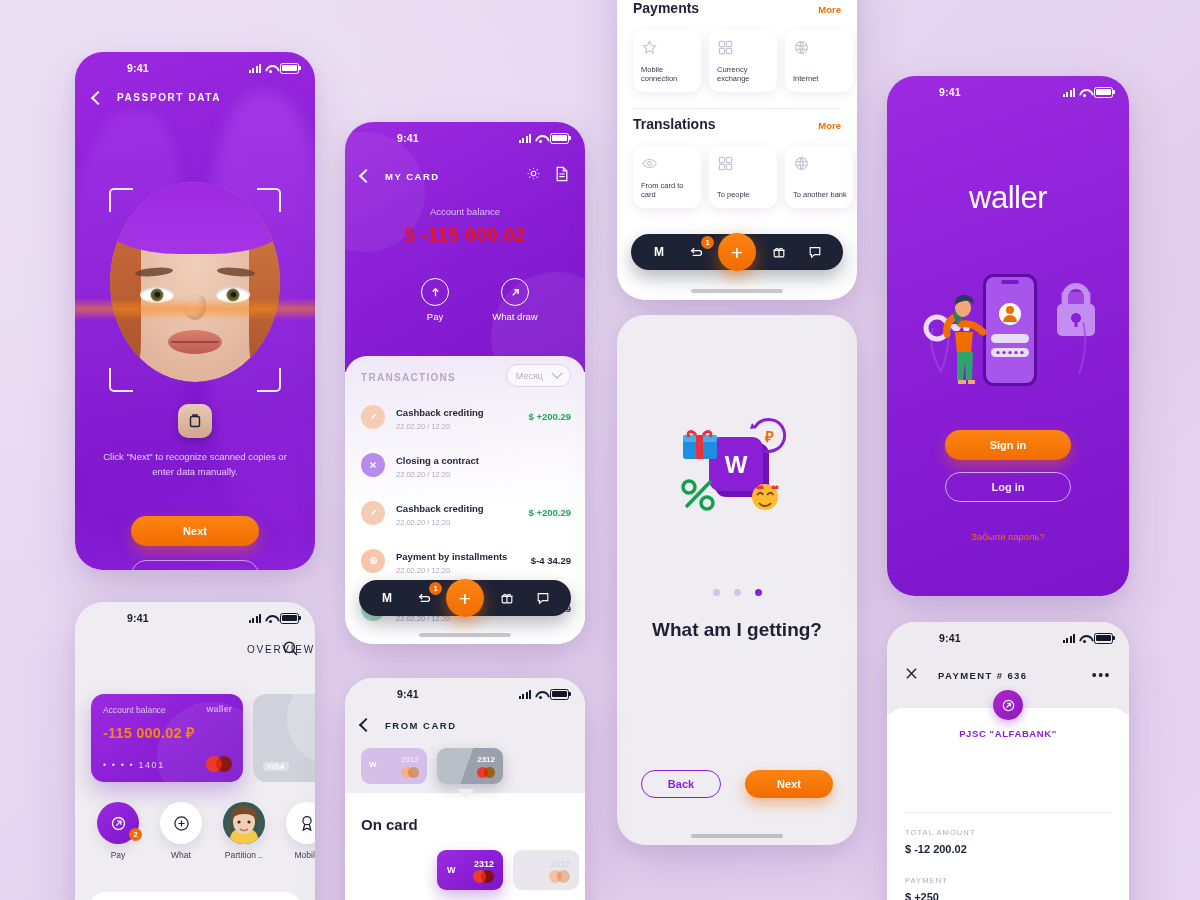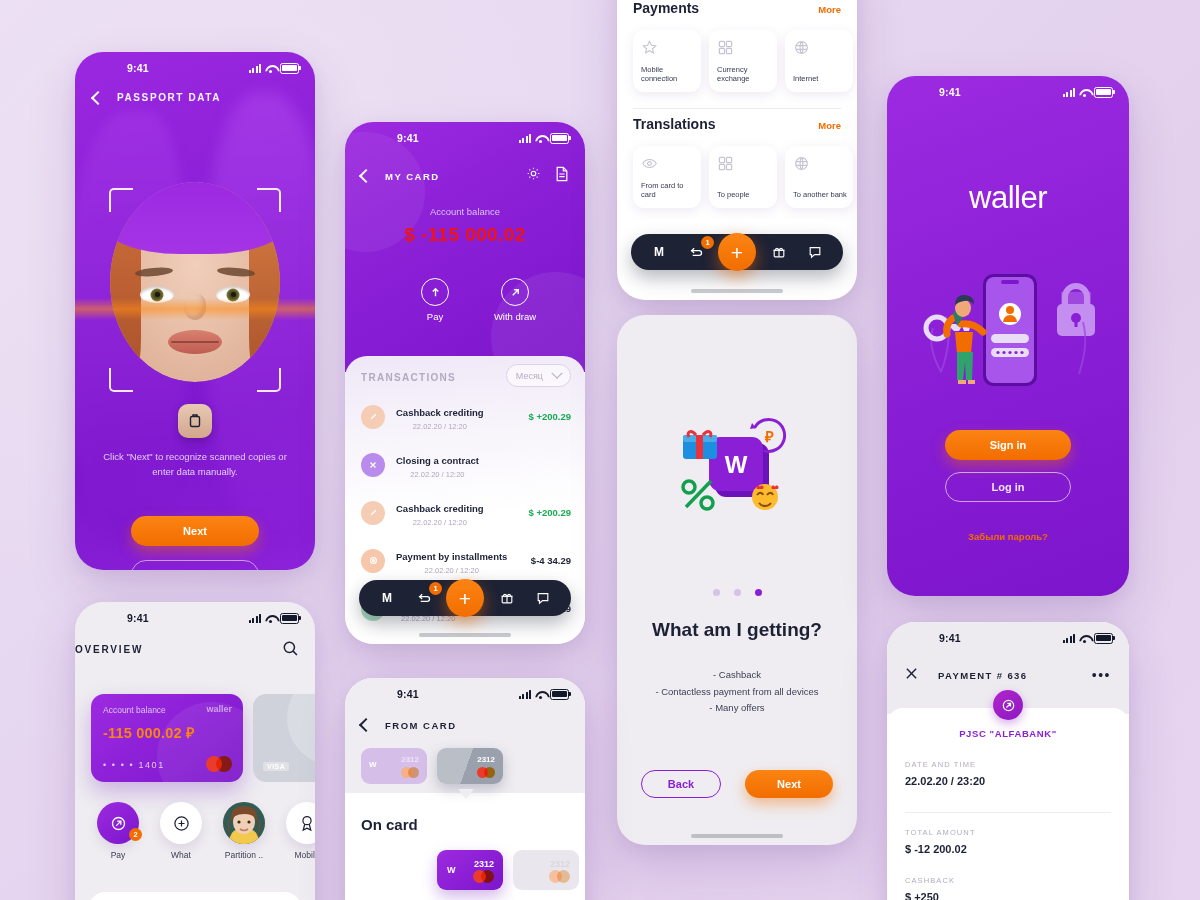--- a/index.html
+++ b/index.html
@@ -112,21 +112,21 @@
   #p2 .sheet{position:absolute;left:0;right:0;top:234px;bottom:0;border-radius:22px 22px 0 0;
      background:linear-gradient(175deg,#efe7f7 0%,#f6f2fa 22%,#fff 55%,#fff 100%);}
   #p2 .trHead{position:absolute;left:16px;top:16px;font-size:10px;letter-spacing:1.3px;color:#b4a8c4;font-weight:bold;}
   #p2 .sel{position:absolute;right:14px;top:8px;height:21px;border-radius:12px;border:1px solid #ddd2e8;
      display:flex;align-items:center;gap:10px;padding:0 9px;font-size:9px;color:#b6aac6;background:rgba(255,255,255,.6);}
   .chev-d{width:7px;height:7px;border-right:1.6px solid currentColor;border-bottom:1.6px solid currentColor;
      transform:rotate(45deg) translate(-2px,-2px);display:inline-block;}
   .tx{position:absolute;left:16px;right:14px;display:flex;align-items:center;gap:11px;}
   .tx .av{width:24px;height:24px;border-radius:50%;flex:0 0 24px;display:flex;align-items:center;justify-content:center;}
   .tx .nm{font-size:9.5px;font-weight:bold;color:#1c2136;line-height:1.25;}
-  .tx .dt{font-size:7.5px;color:#b0a5c0;margin-top:2px;text-align:center;}
+  .tx .dt{font-size:7.5px;color:#b0a5c0;margin-top:2px;}
   .tx .am{margin-left:auto;font-size:9.5px;font-weight:bold;white-space:nowrap;}
   .am.pos{color:#18a951}.am.neg{color:#1c2136}
   #p2 .nb{position:absolute;left:14px;right:14px;bottom:28px;height:36px;border-radius:19px;background:#1e2235;
      display:flex;align-items:center;justify-content:space-around;padding:0 10px;box-sizing:border-box;
      box-shadow:0 8px 18px rgba(20,24,43,.3);}
   .nb .it{color:#fff;position:relative;display:flex;align-items:center;justify-content:center;width:26px;height:26px;}
   .badge{position:absolute;top:-3px;right:-6px;min-width:13px;height:13px;border-radius:7px;background:#f26d00;
      color:#fff;font-size:7.5px;font-weight:bold;display:flex;align-items:center;justify-content:center;padding:0 3px;box-sizing:border-box;}
   .fab{width:38px;height:38px;border-radius:50%;background:linear-gradient(180deg,#fb8413,#f26d00);
      display:flex;align-items:center;justify-content:center;color:#fff;font-size:21px;font-weight:300;line-height:1;
@@ -156,26 +156,26 @@
   #p4 .ul{position:absolute;left:14px;right:14px;top:352px;text-align:center;font-size:9.5px;color:#3a3f55;line-height:1.75;}
   #p4 .bk{position:absolute;left:24px;top:455px;width:80px;height:28px;border:1.4px solid #8a1fd6;color:#8a1fd6;}
   #p4 .nx{position:absolute;right:24px;top:455px;width:88px;height:28px;}
 
   
   #p5{left:887px;top:76px;width:242px;height:520px;
       background:linear-gradient(160deg,#9c2ae0 0%,#8a1fd6 50%,#7c15cb 100%);}
   #p5 .logo{position:absolute;left:0;right:0;top:104px;text-align:center;color:#fff;font-size:31px;font-weight:400;letter-spacing:-.5px;}
   #p5 .si{position:absolute;left:58px;right:58px;top:354px;height:30px;}
   #p5 .li{position:absolute;left:58px;right:58px;top:396px;height:30px;border:1.3px solid rgba(255,255,255,.6);color:#f2e6fc;}
-  #p5 .fp{position:absolute;left:0;right:0;top:455px;text-align:center;color:#f26d00;font-size:9.5px;font-weight:bold;}
+  #p5 .fp{position:absolute;left:0;right:0;top:455px;text-align:center;color:#f26d00;font-size:9.5px;font-weight:normal;}
 
   
   #p6{left:75px;top:602px;width:240px;height:330px;background:#efedf1;}
-  #p6 .ttl{position:absolute;left:0;right:0;top:42px;text-align:left;font-size:10px;letter-spacing:1.8px;
-      font-weight:bold;color:#1c2136;}
+  #p6 .ttl{position:absolute;left:0;right:0;top:42px;text-align:right;font-size:10px;letter-spacing:1.8px;
+      font-weight:normal;color:#1c2136;}
   #p6 .srch{position:absolute;right:16px;top:38px;}
   .card{position:absolute;border-radius:13px;}
   #p6 .cardA{left:16px;top:92px;width:152px;height:88px;
       background:linear-gradient(140deg,#9c2ae0,#8a1fd6 55%,#7c15cb);
       box-shadow:0 10px 22px rgba(120,40,190,.3);overflow:hidden;}
   #p6 .cardA .bl{position:absolute;right:-24px;bottom:-30px;width:110px;height:110px;border-radius:50%;background:rgba(255,255,255,.07);}
   #p6 .cardA .lb{position:absolute;left:12px;top:11px;font-size:8.5px;color:#dec5f4;}
   #p6 .cardA .wm{position:absolute;right:11px;top:10px;font-size:9px;color:rgba(255,255,255,.55);font-weight:bold;}
   #p6 .cardA .bal{position:absolute;left:12px;top:28px;font-size:14.5px;font-weight:bold;color:#fb8413;letter-spacing:.2px;}
   #p6 .cardA .num{position:absolute;left:12px;bottom:12px;font-size:9px;color:#e0c9f5;letter-spacing:1.6px;}
@@ -342,21 +342,21 @@
           </svg>
     </span>
     <span class="lbl">Pay</span>
   </div>
   <div class="act a2">
     <span class="circ">
       <svg width="11" height="11" viewBox="0 0 12 12" fill="none" stroke="#fff" stroke-width="1.5">
             <path d="M3 9l6-6M4.5 3H9v4.5"></path>
           </svg>
     </span>
-    <span class="lbl">With draw</span>
+    <span class="lbl">What draw</span>
   </div>
 
   <div class="sheet">
     <div class="trHead">TRANSACTIONS</div>
     <div class="sel">
       <span>Месяц</span>
       <span class="chev-d"></span>
     </div>
 
     <div class="tx" style="top:46px">
@@ -582,25 +582,20 @@
       </g>
     </svg>
   </div>
 
   <div class="dots">
     <span class="dot"></span>
     <span class="dot"></span>
     <span class="dot on"></span>
   </div>
   <div class="h1">What am I getting?</div>
-  <div class="ul">
-    <div>- Cashback</div>
-    <div>- Contactless payment from all devices</div>
-    <div>- Many offers</div>
-  </div>
   <div class="pill bk">Back</div>
   <div class="pill btn-orange nx">Next</div>
   <div class="homebar"></div>
 </div>
 
 <div class="phone" id="p5">
   <div class="sbar light">
     <span class="time">9:41</span>
     <span class="ico">
       <span class="bars">
@@ -822,28 +817,24 @@
   </div>
   <div class="body"></div>
   <div class="avat">
     <svg width="13" height="13" viewBox="0 0 14 14" fill="none" stroke="#fff" stroke-width="1.3">
           <circle cx="7" cy="7" r="5.6"></circle>
           <path d="M4.8 9.2l4.4-4.4M5.8 4.8h3.4v3.4"></path>
         </svg>
   </div>
   <div class="bank">PJSC "ALFABANK"</div>
 
-  <div class="fld" style="top:138px">
-    <div class="k">DATE AND TIME</div>
-    <div class="v">22.02.20  /  23:20</div>
-  </div>
   <div class="hr" style="top:190px"></div>
   <div class="fld" style="top:206px">
     <div class="k">TOTAL AMOUNT</div>
     <div class="v">$ -12 200.02</div>
   </div>
   <div class="fld" style="top:254px">
-    <div class="k">CASHBACK</div>
+    <div class="k">PAYMENT</div>
     <div class="v">$ +250</div>
   </div>
 </div>
 
 </div>
 
 </body></html>

